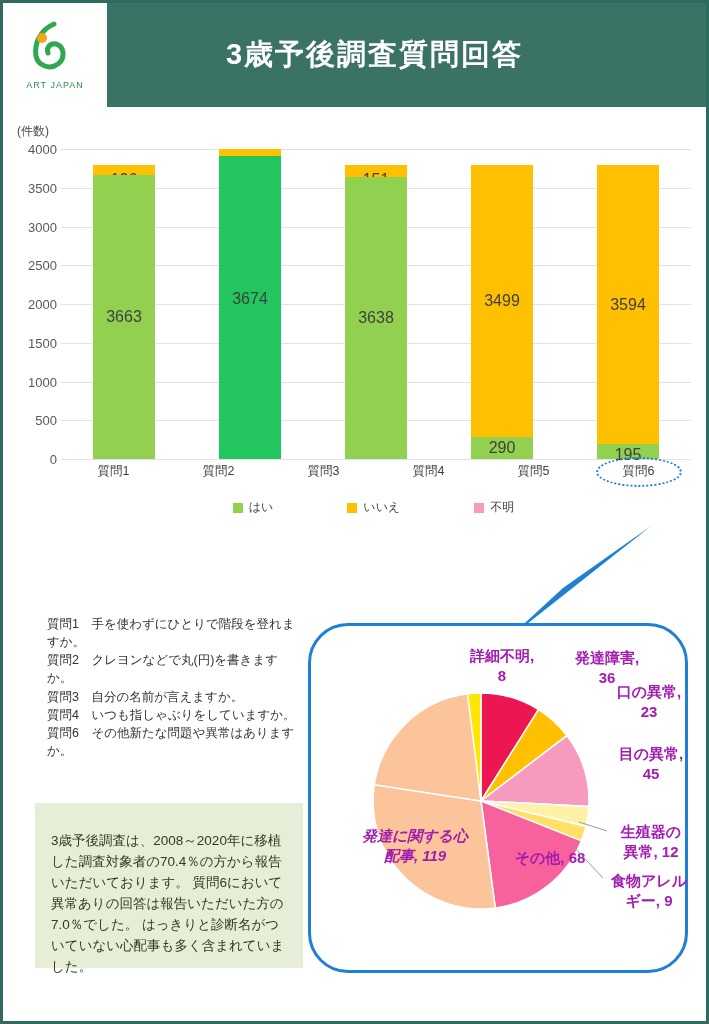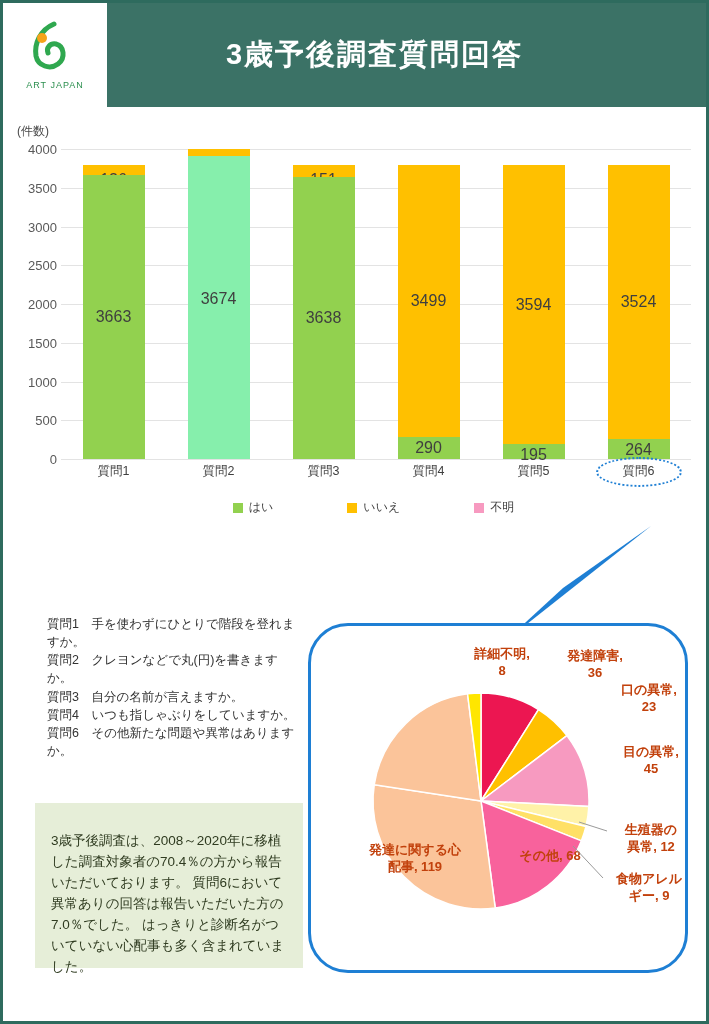--- a/index.html
+++ b/index.html
@@ -94,21 +94,21 @@
     font-size:13.5px; line-height:1.55; color:#2f3b20;
   }
 
   
   .pie-panel {
     position:absolute; left:305px; top:620px; width:380px; height:350px;
     border:3px solid #1e7fd4; border-radius:40px; background:#ffffff;
   }
   .pie-holder { position:absolute; left:0; top:0; width:380px; height:350px; }
   .pie-label {
-    position:absolute; font-size:13px; font-weight:bold; color:#c2410c;
+    position:absolute; font-size:15px; font-weight:bold; color:#a21caf;
     text-align:center; line-height:1.3;
   }
 </style>
 </head>
 <body>
 
 <div class="header">
   <div class="logo">
     <div class="logo-mark">
       <svg width="62" height="52" viewBox="0 0 62 52">
@@ -153,21 +153,21 @@
             <div class="seg-yes" style="height: 283.882px; background: rgb(146, 209, 79);">
               <div class="seg-label" style="top: 132.941px;">3663</div>
             </div>
           </div>
         </div>
         <div class="barcol">
           <div class="bar-wrap">
             <div class="seg-no" style="height: 8.9125px; background: rgb(255, 192, 0);">
               <div class="seg-label">115</div>
             </div>
-            <div class="seg-yes" style="height: 365px; background: #86efac;">
+            <div class="seg-yes" style="height: 365px; background: #22c55e;">
               <div class="seg-label" style="top: 133.368px;">3674</div>
             </div>
           </div>
         </div>
         <div class="barcol">
           <div class="bar-wrap">
             <div class="seg-no" style="height: 11.7025px; background: rgb(255, 192, 0);">
               <div class="seg-label">151</div>
             </div>
             <div class="seg-yes" style="height: 281.945px; background: rgb(146, 209, 79);">
@@ -185,30 +185,20 @@
             </div>
           </div>
         </div>
         <div class="barcol">
           <div class="bar-wrap">
             <div class="seg-no" style="height: 278.535px; background: rgb(255, 192, 0);">
               <div class="seg-label" style="top: 130.267px;">3594</div>
             </div>
             <div class="seg-yes small" style="height: 15.1125px; background: rgb(146, 209, 79);">
               <div class="seg-label" style="top: 2px;">195</div>
-            </div>
-          </div>
-        </div>
-        <div class="barcol">
-          <div class="bar-wrap">
-            <div class="seg-no" style="height: 273.11px; background: rgb(255, 192, 0);">
-              <div class="seg-label" style="top: 127.555px;">3524</div>
-            </div>
-            <div class="seg-yes small" style="height: 20.46px; background: rgb(146, 209, 79);">
-              <div class="seg-label" style="top: 2px;">264</div>
             </div>
           </div>
         </div>
       </div>
   </div>
   <div class="xlabels" id="xlabels">
       <div class="xlabel"><span style="position: relative;">質問1</span></div>
       <div class="xlabel"><span style="position: relative;">質問2</span></div>
       <div class="xlabel"><span style="position: relative;">質問3</span></div>
       <div class="xlabel"><span style="position: relative;">質問4</span></div>
@@ -251,24 +241,24 @@
   <div class="pie-holder" id="pie-holder"><svg width="380" height="350">
         <path d="M 170 175 L 170 67 A 108 108 0 0 1 227.48492169189757 83.56978738908893 Z" fill="#ec1651" stroke="#ffffff" stroke-width="1.5"></path>
         <path d="M 170 175 L 227.48492169189757 83.56978738908893 A 108 108 0 0 1 255.9165209921544 109.56032227612445 Z" fill="#ffc000" stroke="#ffffff" stroke-width="1.5"></path>
         <path d="M 170 175 L 255.9165209921544 109.56032227612445 A 108 108 0 0 1 277.86138277447367 180.47011023458097 Z" fill="#f79ac0" stroke="#ffffff" stroke-width="1.5"></path>
         <path d="M 170 175 L 277.86138277447367 180.47011023458097 A 108 108 0 0 1 274.9616612727781 200.43717088944058 Z" fill="#fff2a8" stroke="#ffffff" stroke-width="1.5"></path>
         <path d="M 170 175 L 274.9616612727781 200.43717088944058 A 108 108 0 0 1 270.37241050718796 214.86701906308696 Z" fill="#ffe066" stroke="#ffffff" stroke-width="1.5"></path>
         <path d="M 170 175 L 270.37241050718796 214.86701906308696 A 108 108 0 0 1 184.27070862250395 282.0530096513479 Z" fill="#f8629c" stroke="#ffffff" stroke-width="1.5"></path>
         <path d="M 170 175 L 184.27070862250395 282.0530096513479 A 108 108 0 0 1 63.24542097256398 158.64580002950572 Z" fill="#fbc49a" stroke="#ffffff" stroke-width="1.5"></path>
         <path d="M 170 175 L 63.24542097256398 158.64580002950572 A 108 108 0 0 1 156.56424991016127 67.8389967407761 Z" fill="#fbc49a" stroke="#ffffff" stroke-width="1.5"></path>
         <path d="M 170 175 L 156.56424991016127 67.8389967407761 A 108 108 0 0 1 169.99999999999997 67 Z" fill="#ffe600" stroke="#ffffff" stroke-width="1.5"></path>
-      </svg><div class="pie-label" style="left: 236px; top: 22px; width: 96px; white-space: pre-line;">発達障害,
+      </svg><div class="pie-label" style="left: 248px; top: 22px; width: 96px; white-space: pre-line;">発達障害,
 36</div><div class="pie-label" style="left: 296px; top: 56px; width: 84px; white-space: pre-line;">口の異常,
 23</div><div class="pie-label" style="left: 300px; top: 118px; width: 80px; white-space: pre-line;">目の異常,
 45</div><div class="pie-label" style="left: 300px; top: 196px; width: 80px; white-space: pre-line;">生殖器の
 異常, 12</div><div class="pie-label" style="left: 296px; top: 245px; width: 84px; white-space: pre-line;">食物アレル
-ギー, 9</div><div class="pie-label" style="left: 196px; top: 222px; width: 86px; white-space: pre-line;">その他, 68</div><div class="pie-label" style="left: 44px; top: 216px; width: 120px; white-space: pre-line;">発達に関する心
+ギー, 9</div><div class="pie-label" style="left: 196px; top: 222px; width: 86px; white-space: pre-line;">その他, 68</div><div class="pie-label" style="left: 44px; top: 200px; width: 120px; white-space: pre-line; font-style: italic;">発達に関する心
 配事, 119</div><div class="pie-label" style="left: 148px; top: 20px; width: 86px; white-space: pre-line;">詳細不明,
 8</div><svg width="380" height="350" style="position: absolute; left: 0px; top: 0px;">
         <path d="M 268 196 L 296 205" stroke="#9a9a9a" fill="none"></path>
         <path d="M 262 220 L 292 252" stroke="#9a9a9a" fill="none"></path>
       </svg></div>
 </div>
 
 </body></html>

